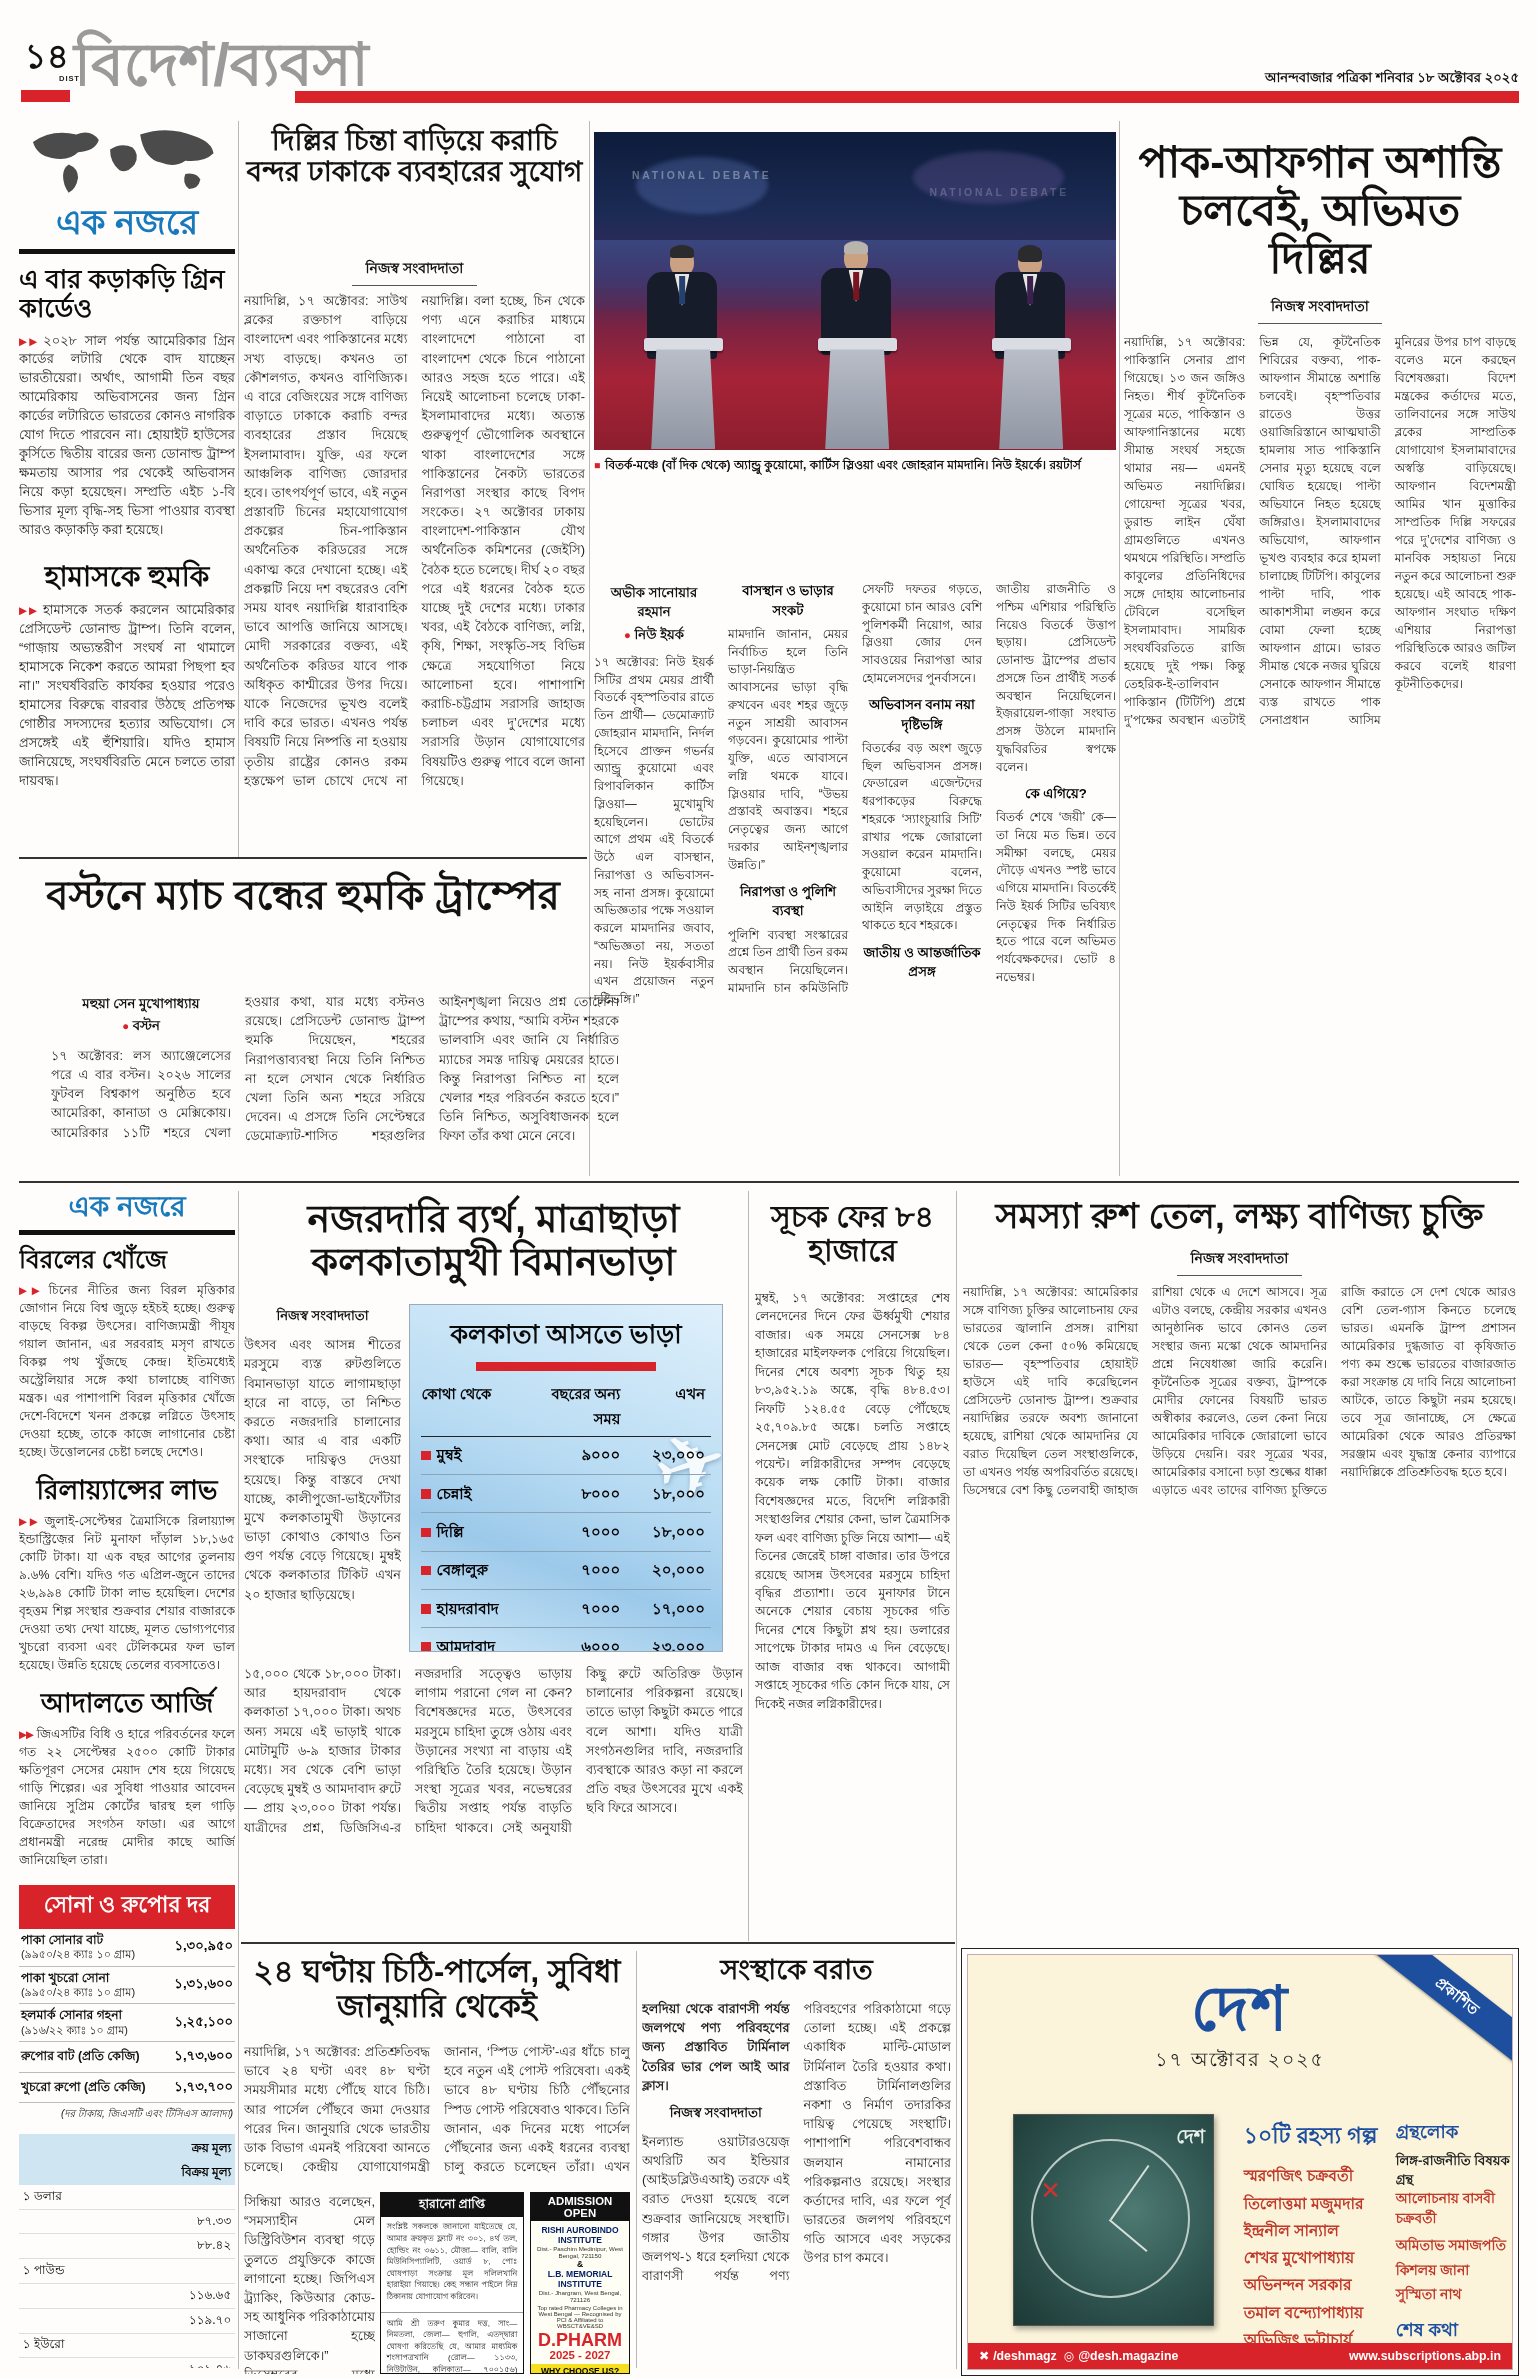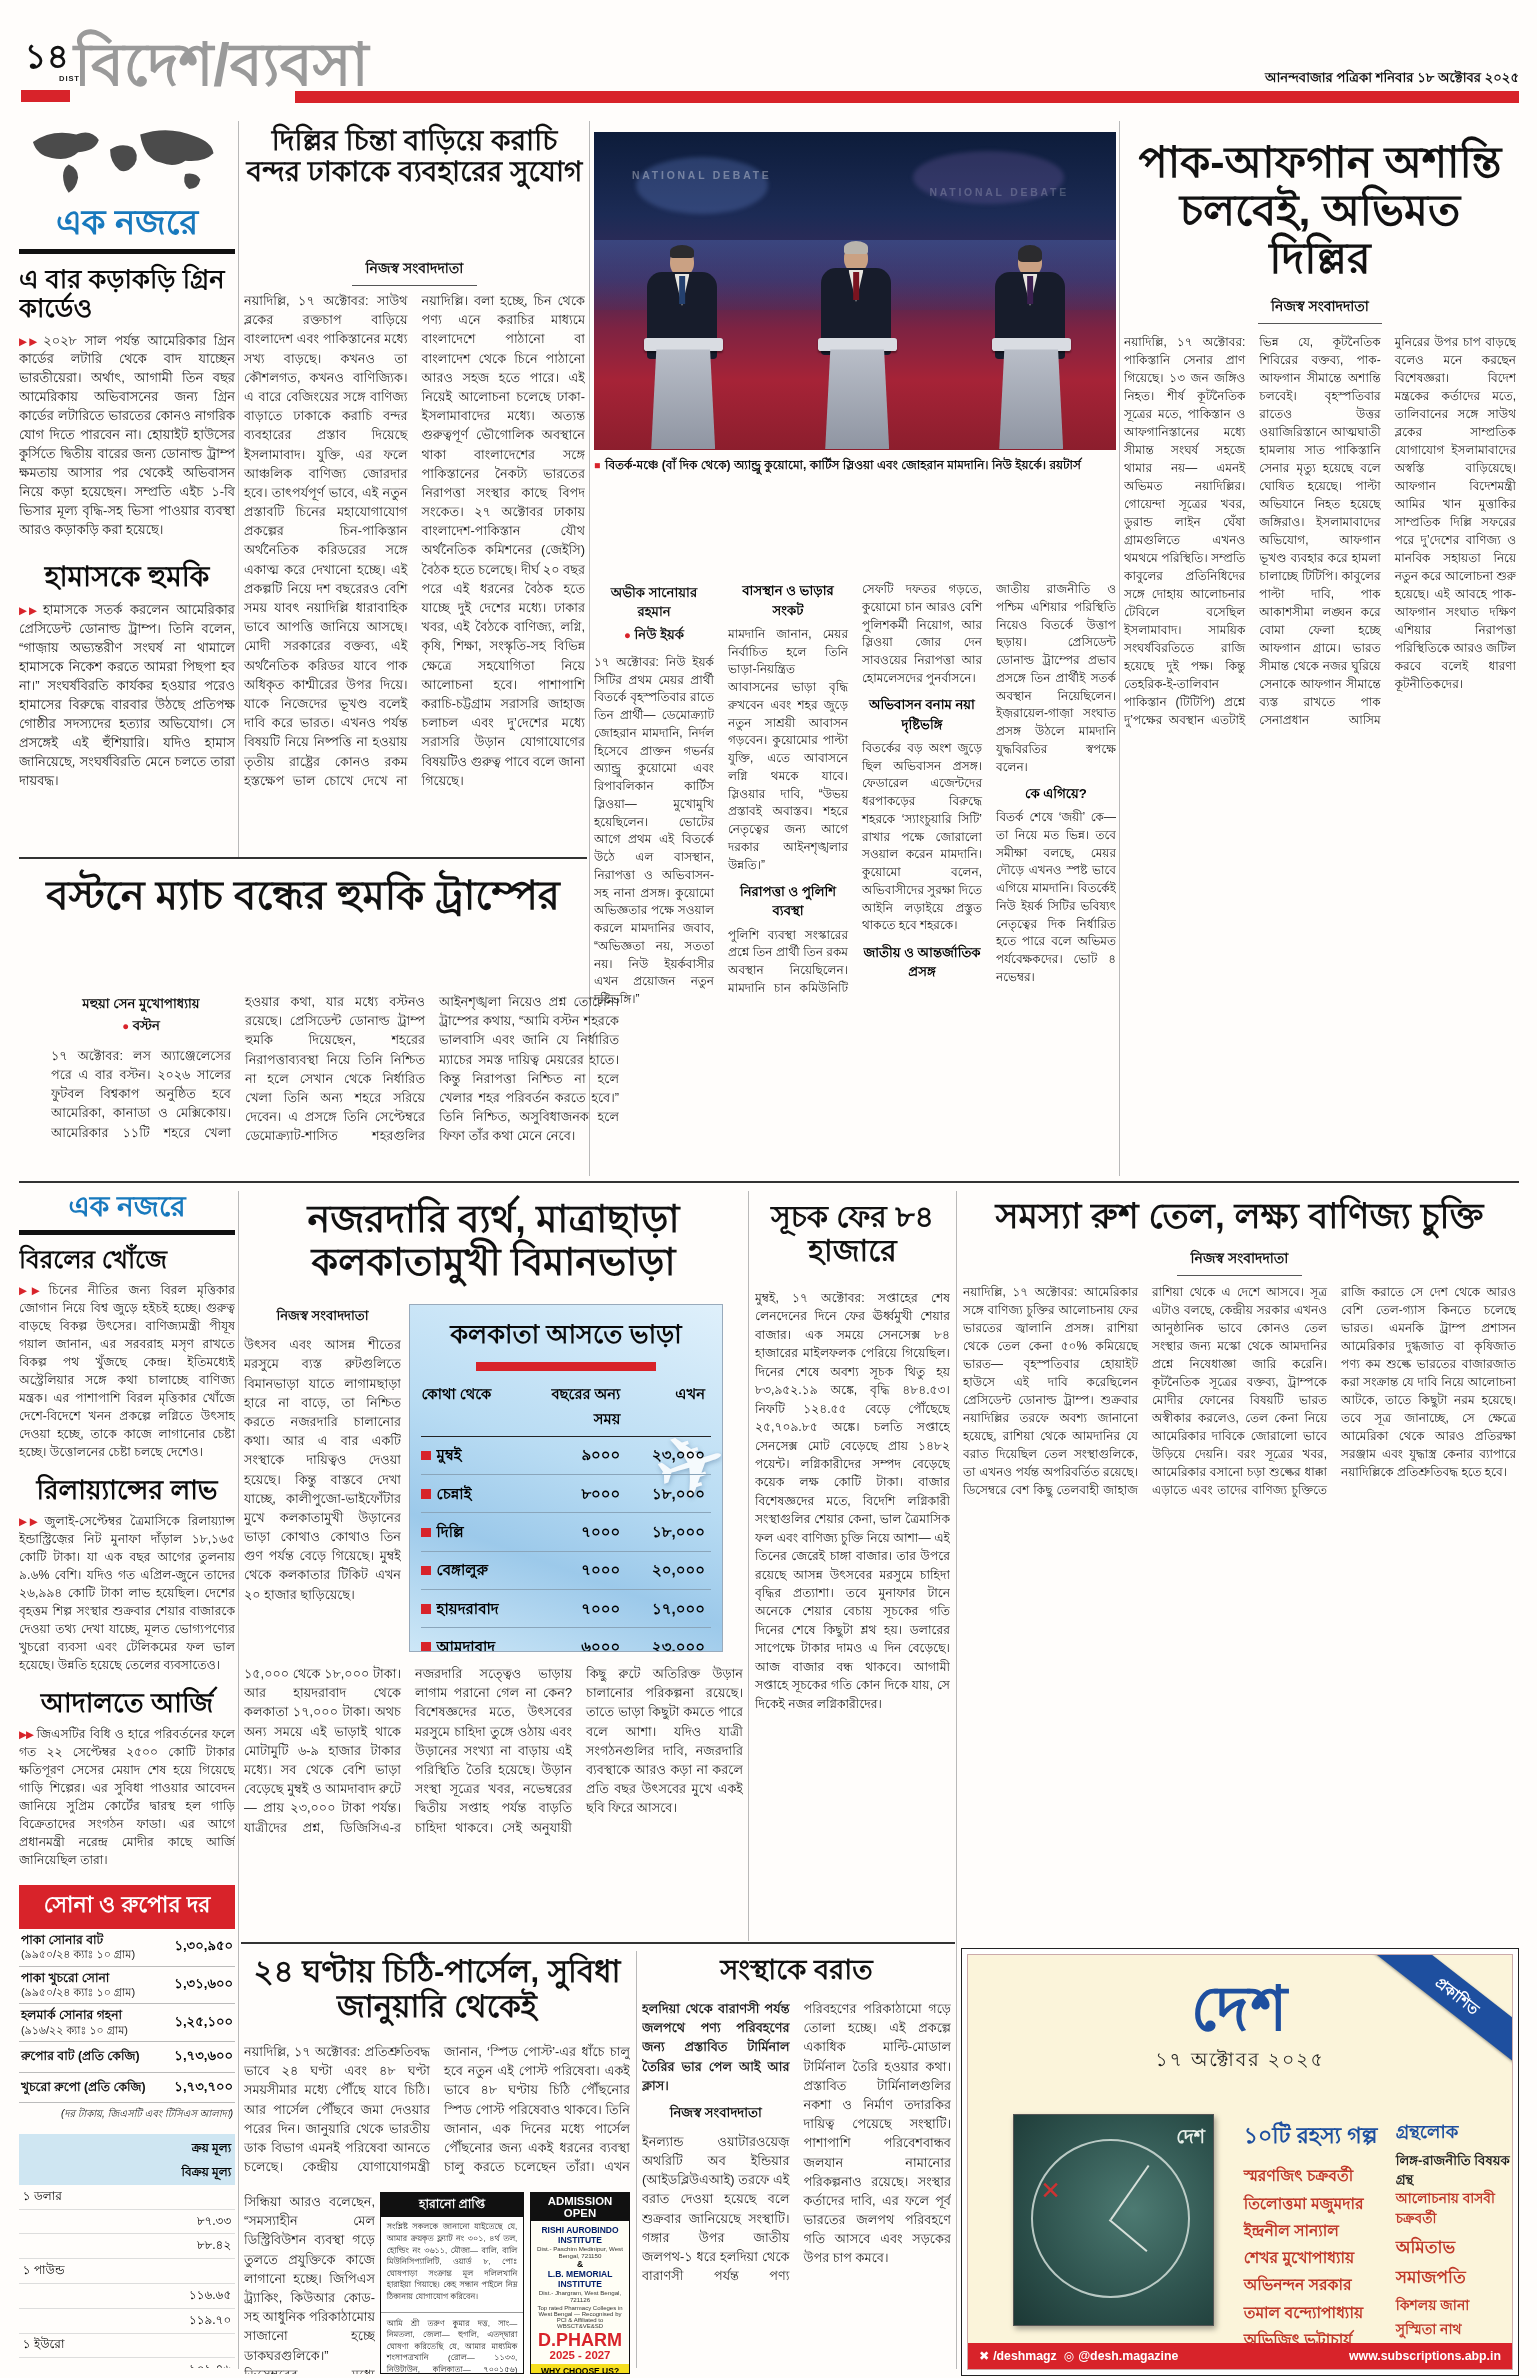--- a/index.html
+++ b/index.html
@@ -431,21 +431,21 @@
         <div class="author">শেখর মুখোপাধ্যায়</div>
         <div class="author">অভিনন্দন সরকার</div>
         <div class="author">তমাল বন্দ্যোপাধ্যায়</div>
         <div class="author">অভিজিৎ ভট্টাচার্য</div>
       </div>
 
       <div class="desh-col" style="left:428px;top:163px;width:119px;">
         <div class="desh-h sm" style="margin-top:0;">গ্রন্থলোক</div>
         <div class="desh-txt">লিঙ্গ-রাজনীতি বিষয়ক গ্রন্থ</div>
         <div class="author" style="font-size:13.7px;line-height:1.4;">আলোচনায় বাসবী চক্রবর্তী</div>
-        <div class="author" style="font-size:17px;margin-top:5.7px;">অমিতাভ সমাজপতি</div>
+        <div class="author" style="font-size:14px;margin-top:5.7px;">অমিতাভ সমাজপতি</div>
         <div class="author" style="font-size:14px;">কিশলয় জানা</div>
         <div class="author" style="font-size:14px;">সুস্মিতা নাথ</div>
         <div class="desh-h sm">শেষ কথা</div>
         <div class="author" style="font-size:14px;">বিভাস রায়চৌধুরী</div>
 
       </div>
 
       <div class="desh-bar">
         <span><span class="icon-g">✖</span><span>/deshmagz</span>&nbsp;&nbsp;<span class="icon-g">◎</span><span>@desh.magazine</span></span>
         <span>www.subscriptions.abp.in</span>

